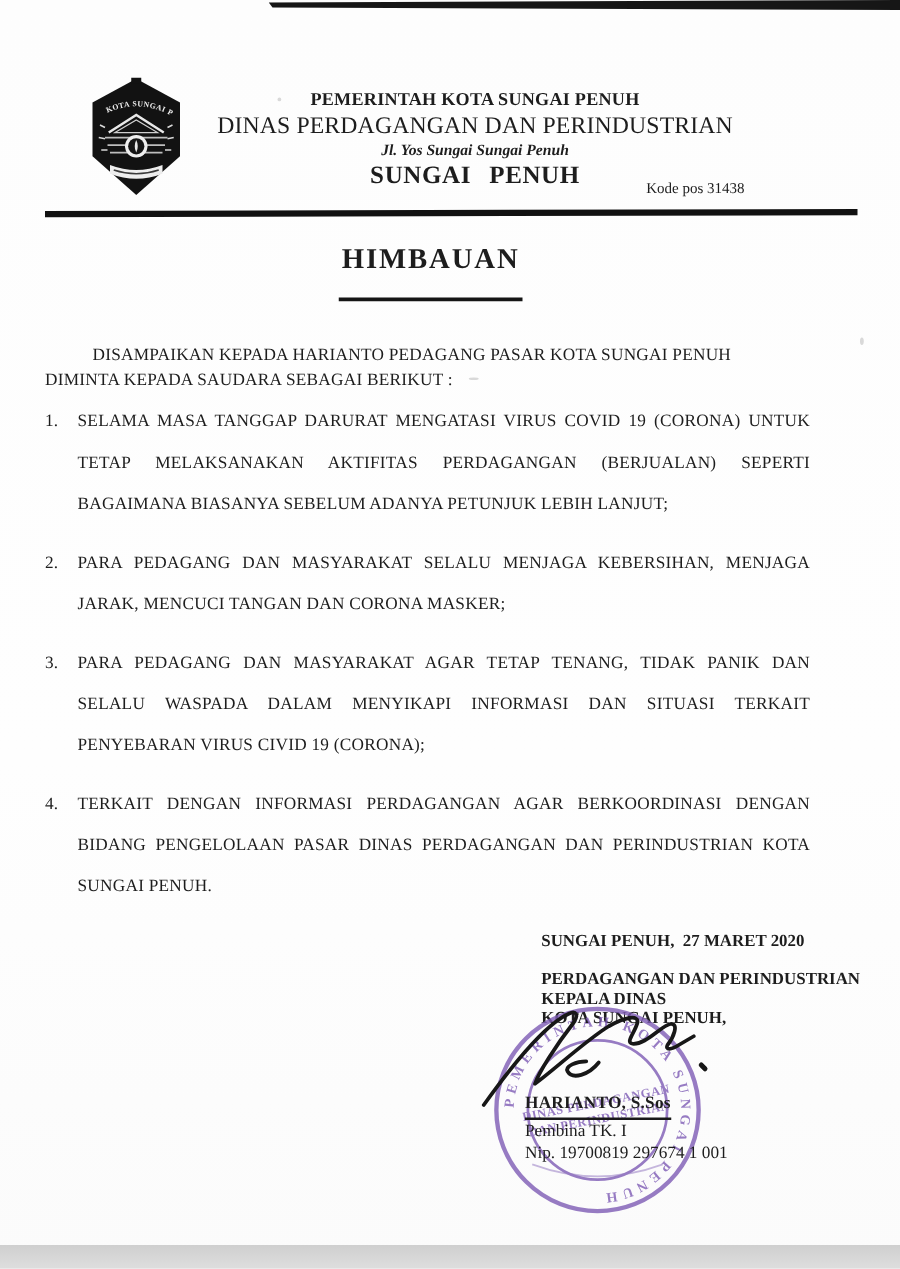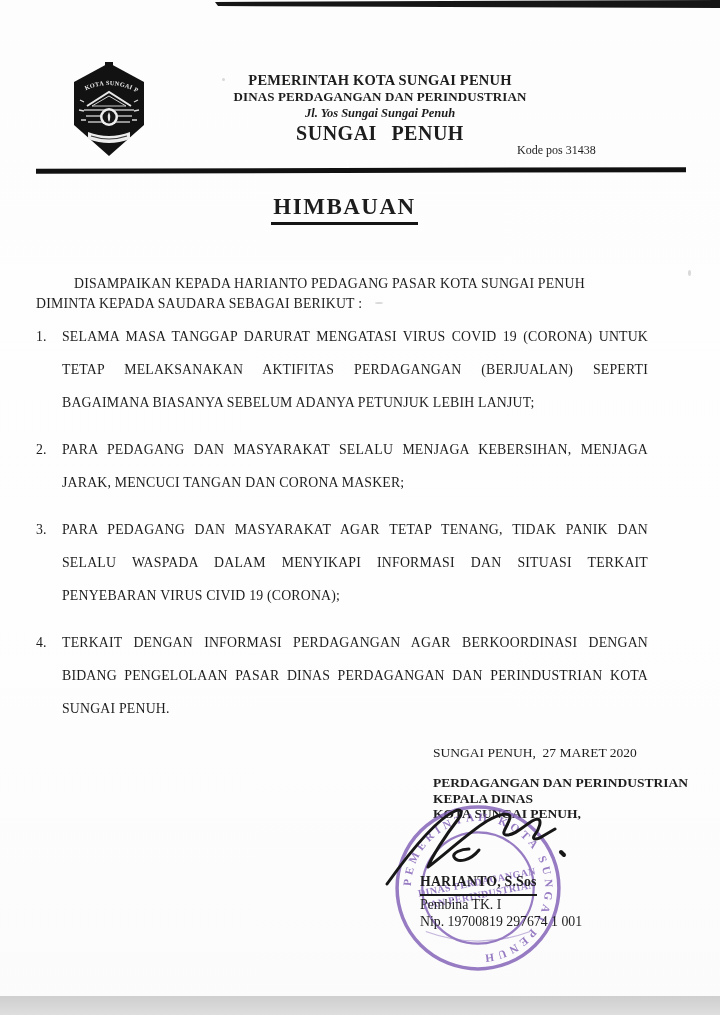--- a/index.html
+++ b/index.html
@@ -19,46 +19,46 @@
     clip-path:polygon(215px 2px,720px 0px,720px 8px,218px 6px);
   }
   .edge-bottom{
     position:absolute;left:0;top:996px;width:720px;height:19px;
     background:linear-gradient(180deg,#cfcfcf,#dedede);
   }
   
   .crest{position:absolute;left:70px;top:62px;width:78px;height:96px;}
   .letterhead{position:absolute;left:170px;top:72px;width:420px;text-align:center;line-height:1.12;}
   .lh1{font-size:14.5px;font-weight:700;letter-spacing:.2px;}
-  .lh2{font-size:13px;font-weight:700;margin-top:2px;letter-spacing:.1px;}
+  .lh2{font-size:19px;font-weight:400;margin-top:2px;letter-spacing:.1px;}
   .lh3{font-size:12.5px;font-style:italic;font-weight:700;margin-top:1px;}
   .lh4{font-size:20px;font-weight:700;margin-top:2px;word-spacing:9px;letter-spacing:.5px;}
   .kodepos{position:absolute;left:517px;top:143px;font-size:12px;}
   .rule{position:absolute;left:36px;top:168px;width:650px;height:5px;background:#111;transform:rotate(-.15deg);}
   
   .title-wrap{position:absolute;left:37px;top:194px;width:615px;text-align:center;}
   .title{
     display:inline-block;font-size:23px;font-weight:700;letter-spacing:1.5px;
-    border-bottom:3px solid #151515;padding:0 2px 2px 2px;
+    border-bottom:3px solid #151515;padding:0 2px 18px 2px;
   }
   
   .intro{
     position:absolute;left:36px;top:260px;width:592px;
     font-size:13.8px;line-height:20px;letter-spacing:.2px;text-indent:38px;
   }
   .directives{
     position:absolute;left:36px;top:320px;width:612px;margin:0;padding:0;list-style:none;
   }
   .directives li{
     position:relative;padding-left:26px;margin-bottom:14px;
     font-size:13.8px;line-height:33px;letter-spacing:.2px;text-align:justify;
   }
   .directives li .num{position:absolute;left:0;top:0;}
   
-  .place-date{position:absolute;left:433px;top:745px;font-size:13.5px;font-weight:400;white-space:pre-wrap;text-align:right;}
+  .place-date{position:absolute;left:433px;top:745px;font-size:13.5px;font-weight:700;white-space:pre-wrap;text-align:right;}
   .office{position:absolute;left:433px;top:775px;font-size:13.5px;font-weight:700;line-height:15.6px;}
   .signer{position:absolute;left:420px;top:873px;font-size:13.8px;line-height:17px;z-index:4;}
   .signer .name{font-weight:700;display:inline-block;border-bottom:2px solid #191919;padding-bottom:4px;letter-spacing:.2px;}
   .stamp{position:absolute;left:391px;top:801px;width:174px;height:174px;opacity:.8;z-index:2;}
   .autograph{position:absolute;left:381px;top:806px;width:205px;height:84px;z-index:5;}
   
   .speck{position:absolute;border-radius:50%;background:#d9d9d9;}
 </style>
 </head>
 <body>

